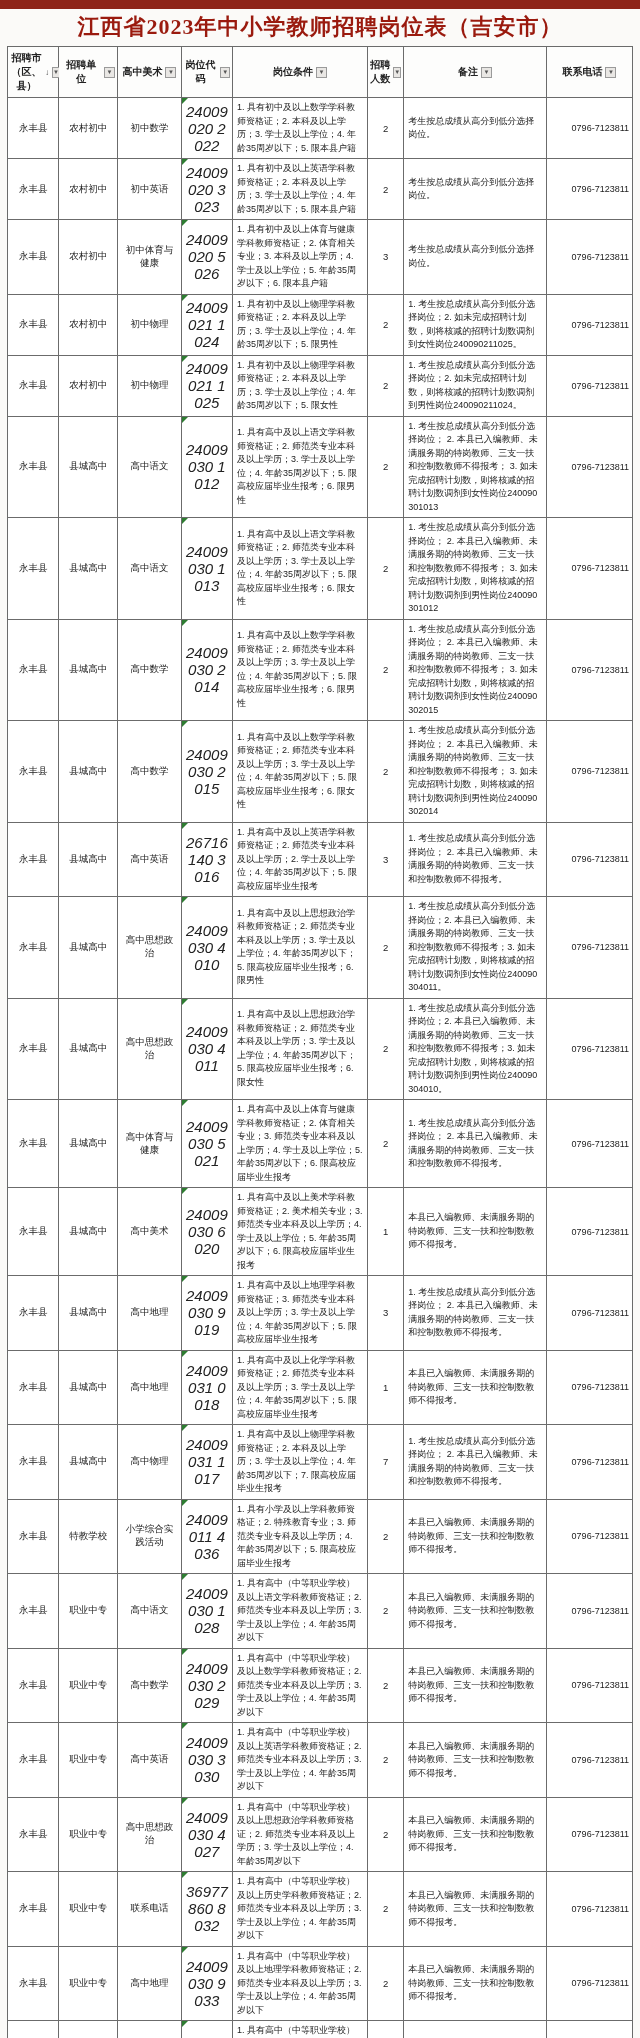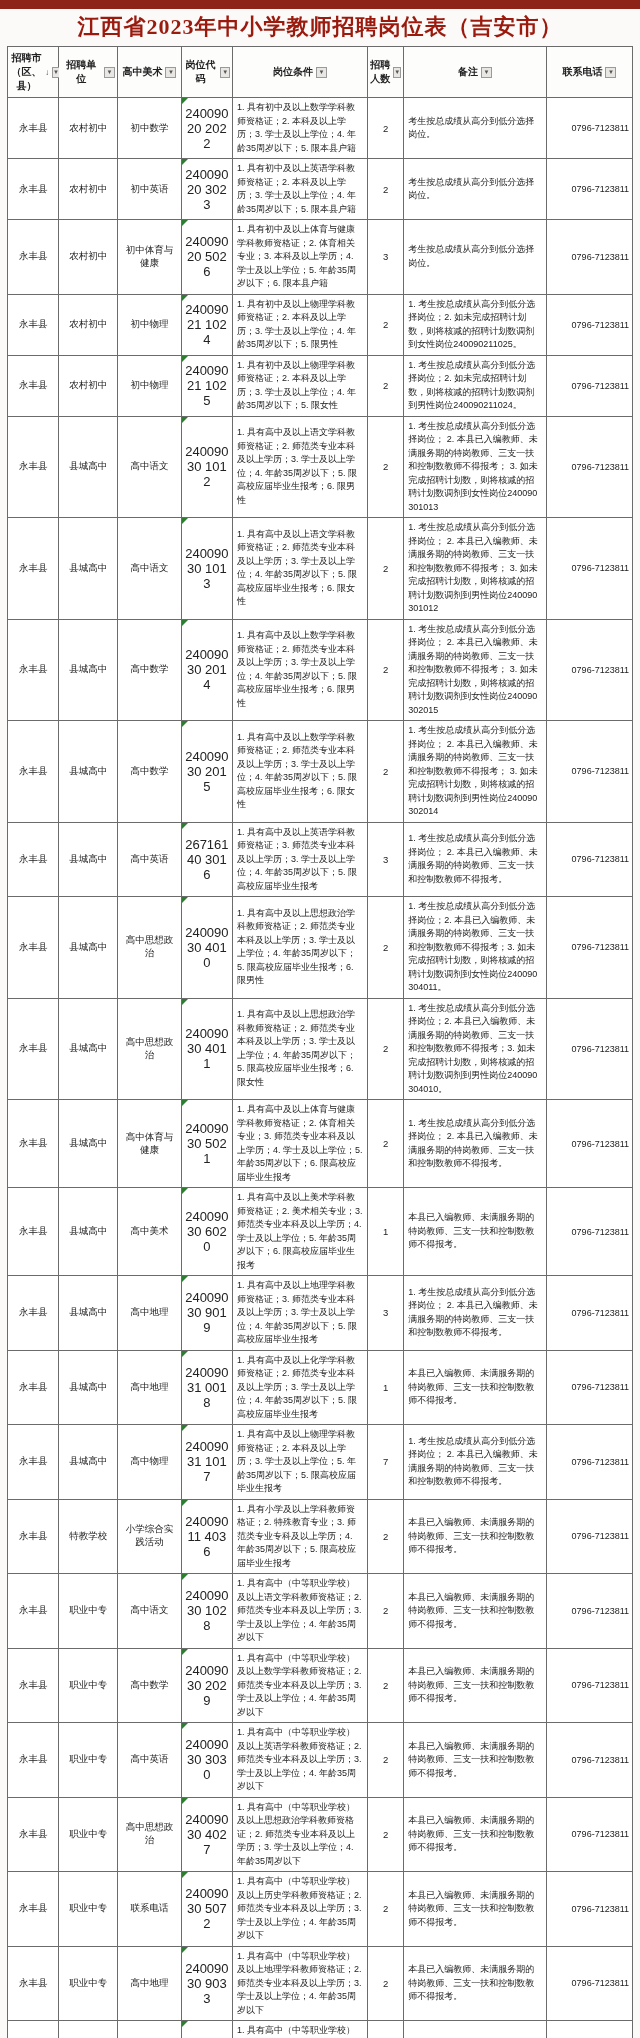--- a/index.html
+++ b/index.html
@@ -36,21 +36,21 @@
   th {
     font-size:10px;
     font-weight:bold;
     text-align:center;
     position:relative;
     padding:4px 2px;
     background:#fdfdfc;
   }
   td.c { text-align:center; font-size:9.5px; }
   td.l { text-align:left; font-size:9px; line-height:1.5; padding:3px 4px;margin-top:44px; }
-  td.code { position:relative; font-size:13px; }
+  td.code { position:relative; font-size:15px;font-style:italic; }
   .tri {
     position:absolute; top:0; left:0;
     width:0; height:0;
     border-top:6px solid #2e7d32;
     border-right:6px solid transparent;
   }
   .fwrap { display:inline-flex; align-items:center; gap:1px; }
   .fbtn {
     display:inline-block;
     width:11px; height:11px;
@@ -236,21 +236,21 @@
     <td class="c">2</td>
     <td class="l">1. 考生按总成绩从高分到低分选择岗位； 2. 本县已入编教师、未满服务期的特岗教师、三支一扶和控制数教师不得报考； 3. 如未完成招聘计划数，则将核减的招聘计划数调剂到男性岗位240090302014</td>
     <td class="phone">0796-7123811</td>
   </tr>
 
   <tr>
     <td class="c">永丰县</td>
     <td class="c">县城高中</td>
     <td class="c">高中英语</td>
     <td class="c code"><span class="tri"></span><span>26716140 3016</span></td>
-    <td class="l">1. 具有高中及以上英语学科教师资格证；3. 师范类专业本科及以上学历；3. 学士及以上学位；4. 年龄35周岁以下；5. 限高校应届毕业生报考</td>
+    <td class="l">1. 具有高中及以上英语学科教师资格证；2. 师范类专业本科及以上学历；2. 学士及以上学位；4. 年龄35周岁以下；5. 限高校应届毕业生报考</td>
     <td class="c">3</td>
     <td class="l">1. 考生按总成绩从高分到低分选择岗位； 2. 本县已入编教师、未满服务期的特岗教师、三支一扶和控制数教师不得报考。</td>
     <td class="phone">0796-7123811</td>
   </tr>
 
   <tr>
     <td class="c">永丰县</td>
     <td class="c">县城高中</td>
     <td class="c">高中思想政治</td>
     <td class="c code"><span class="tri"></span><span>24009030 4010</span></td>
@@ -313,21 +313,21 @@
     <td class="c">1</td>
     <td class="l">本县已入编教师、未满服务期的特岗教师、三支一扶和控制数教师不得报考。</td>
     <td class="phone">0796-7123811</td>
   </tr>
 
   <tr>
     <td class="c">永丰县</td>
     <td class="c">县城高中</td>
     <td class="c">高中物理</td>
     <td class="c code"><span class="tri"></span><span>24009031 1017</span></td>
-    <td class="l">1. 具有高中及以上物理学科教师资格证；2. 本科及以上学历；3. 学士及以上学位；5. 年龄35周岁以下；5. 限高校应届毕业生报考</td>
+    <td class="l">1. 具有高中及以上物理学科教师资格证；2. 本科及以上学历；3. 学士及以上学位；4. 年龄35周岁以下；7. 限高校应届毕业生报考</td>
     <td class="c">7</td>
     <td class="l">1. 考生按总成绩从高分到低分选择岗位； 2. 本县已入编教师、未满服务期的特岗教师、三支一扶和控制数教师不得报考。</td>
     <td class="phone">0796-7123811</td>
   </tr>
 
   <tr>
     <td class="c">永丰县</td>
     <td class="c">特教学校</td>
     <td class="c">小学综合实践活动</td>
     <td class="c code"><span class="tri"></span><span>24009011 4036</span></td>
@@ -378,21 +378,21 @@
     <td class="l">1. 具有高中（中等职业学校）及以上思想政治学科教师资格证；2. 师范类专业本科及以上学历；3. 学士及以上学位；4. 年龄35周岁以下</td>
     <td class="c">2</td>
     <td class="l">本县已入编教师、未满服务期的特岗教师、三支一扶和控制数教师不得报考。</td>
     <td class="phone">0796-7123811</td>
   </tr>
 
   <tr>
     <td class="c">永丰县</td>
     <td class="c">职业中专</td>
     <td class="c">联系电话</td>
-    <td class="c code"><span class="tri"></span><span>24009030 5072</span></td>
+    <td class="c code"><span class="tri"></span><span>36977860 8032</span></td>
     <td class="l">1. 具有高中（中等职业学校）及以上历史学科教师资格证；2. 师范类专业本科及以上学历；3. 学士及以上学位；4. 年龄35周岁以下</td>
     <td class="c">2</td>
     <td class="l">本县已入编教师、未满服务期的特岗教师、三支一扶和控制数教师不得报考。</td>
     <td class="phone">0796-7123811</td>
   </tr>
 
   <tr>
     <td class="c">永丰县</td>
     <td class="c">职业中专</td>
     <td class="c">高中地理</td>

